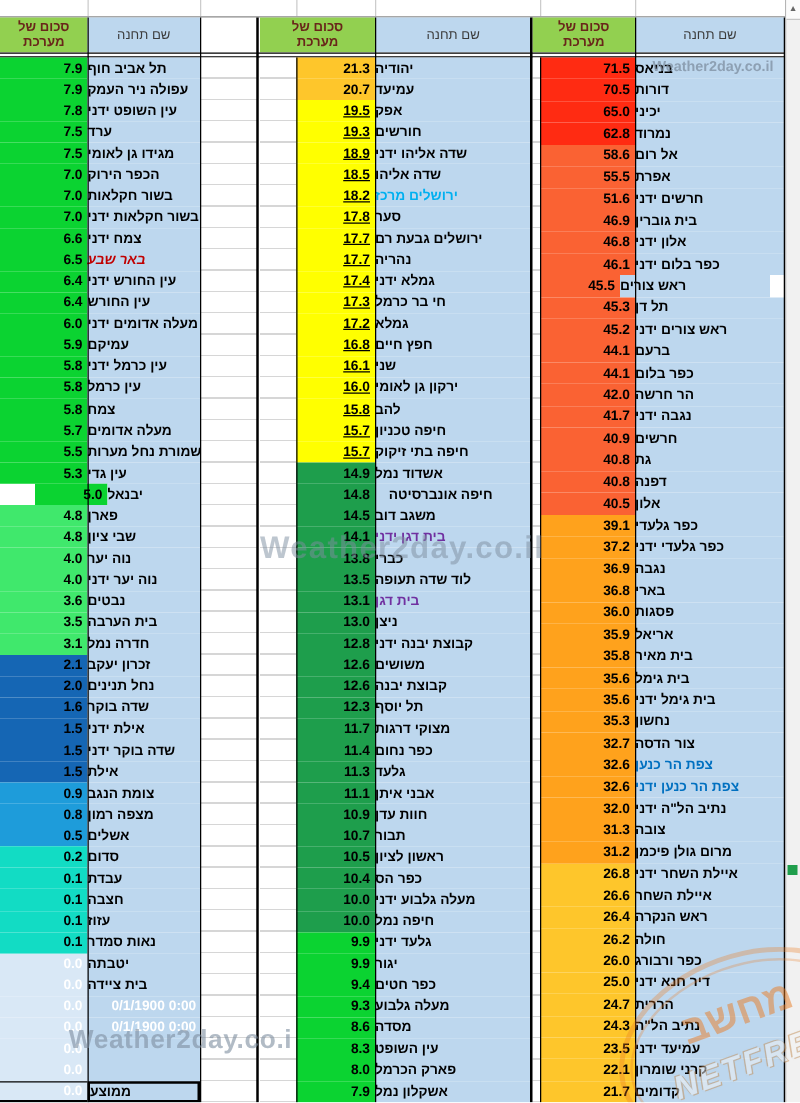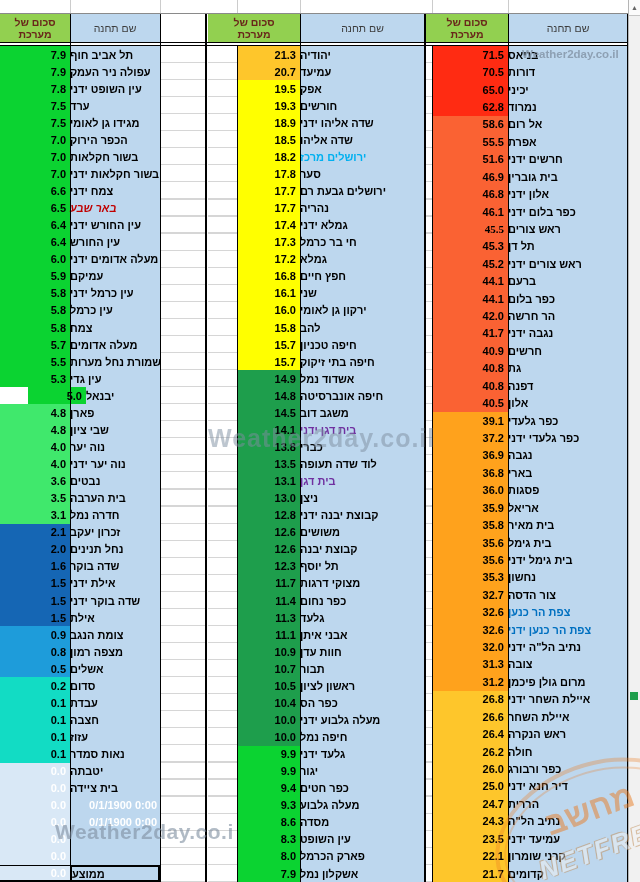--- a/index.html
+++ b/index.html
@@ -17,21 +17,21 @@
   
   .rows{position:absolute;top:46px;height:836px;display:flex;flex-direction:column;}
   .row{display:flex;flex:1 1 0;min-height:0;}
   .cell{font-size:11px;font-weight:bold;color:#000;white-space:nowrap;overflow:visible;
         display:flex;align-items:center;box-sizing:border-box;}
   .val{justify-content:flex-end;padding-right:4px;direction:ltr;}
   .name{background:#BDD7EE;justify-content:flex-end;padding-right:3px;direction:rtl;}
   .name.ltr{direction:ltr;}
   
   .t-red{background:#FF2B12;} .t-orangered{background:#FA6233;} .t-orange{background:#FFA21C;}
-  .t-amber{background:#FEC62B;} .t-yellow{background:#FFFF00;} .t-green{background:#1E9E4C;}
+  .t-amber{background:#FEC62B;} .t-yellow{background:#FFFF00;text-decoration:underline;} .t-green{background:#1E9E4C;}
   .t-brightgreen{background:#0BD331;} .t-springgreen{background:#40E86C;padding-left:36px;} .t-blue{background:#1566B4;}
   .t-lightblue{background:#1E9CDA;} .t-teal{background:#12DCC4;}
   .t-pale{background:#D9E8F6;color:#fff;}
   
   .n-cyan{color:#00B0F0;} .n-blue{color:#0070C0;} .n-purple{color:#7030A0;}
   .n-red{color:#C00000;font-style:italic;} .n-white{color:#fff;}
   
   .avg-val{border-top:1.5px solid #000;border-bottom:2px solid #000;}
   .avg-name{border:2px solid #000;padding-right:10px;}
   
@@ -370,21 +370,21 @@
       <div class="row">
         <div class="cell val t-yellow" style="width: 63px;">15.7</div>
         <div class="cell name" style="width: 125px;">חיפה בתי זיקוק</div>
       </div>
       <div class="row">
         <div class="cell val t-green" style="width: 63px;">14.9</div>
         <div class="cell name" style="width: 125px;">אשדוד נמל</div>
       </div>
       <div class="row">
         <div class="cell val t-green" style="width: 63px;">14.8</div>
-        <div class="cell name" style="width: 125px;">חיפה אונברסיטה</div>
+        <div class="cell name" style="width: 125px; padding-left: 11px;">חיפה אונברסיטה</div>
       </div>
       <div class="row">
         <div class="cell val t-green" style="width: 63px;">14.5</div>
         <div class="cell name" style="width: 125px;">משגב דוב</div>
       </div>
       <div class="row">
         <div class="cell val t-green" style="width: 63px;">14.1</div>
         <div class="cell name n-purple" style="width: 125px;">בית דגן ידני</div>
       </div>
       <div class="row">
@@ -527,21 +527,21 @@
       </div>
       <div class="row">
         <div class="cell val t-orangered" style="width: 76px;">46.8</div>
         <div class="cell name" style="width: 120px;">אלון ידני</div>
       </div>
       <div class="row">
         <div class="cell val t-orangered" style="width: 76px;">46.1</div>
         <div class="cell name" style="width: 120px;">כפר בלום ידני</div>
       </div>
       <div class="row">
-        <div class="cell val t-orangered" style="width: 76px; font-family: Liberation Serif, serif;">45.5</div>
+        <div class="cell val t-orangered" style="width: 64px;">45.5</div>
         <div class="cell name" style="width: 120px;">ראש צורים</div>
       </div>
       <div class="row">
         <div class="cell val t-orangered" style="width: 76px;">45.3</div>
         <div class="cell name" style="width: 120px;">תל דן</div>
       </div>
       <div class="row">
         <div class="cell val t-orangered" style="width: 76px;">45.2</div>
         <div class="cell name" style="width: 120px;">ראש צורים ידני</div>
       </div>

